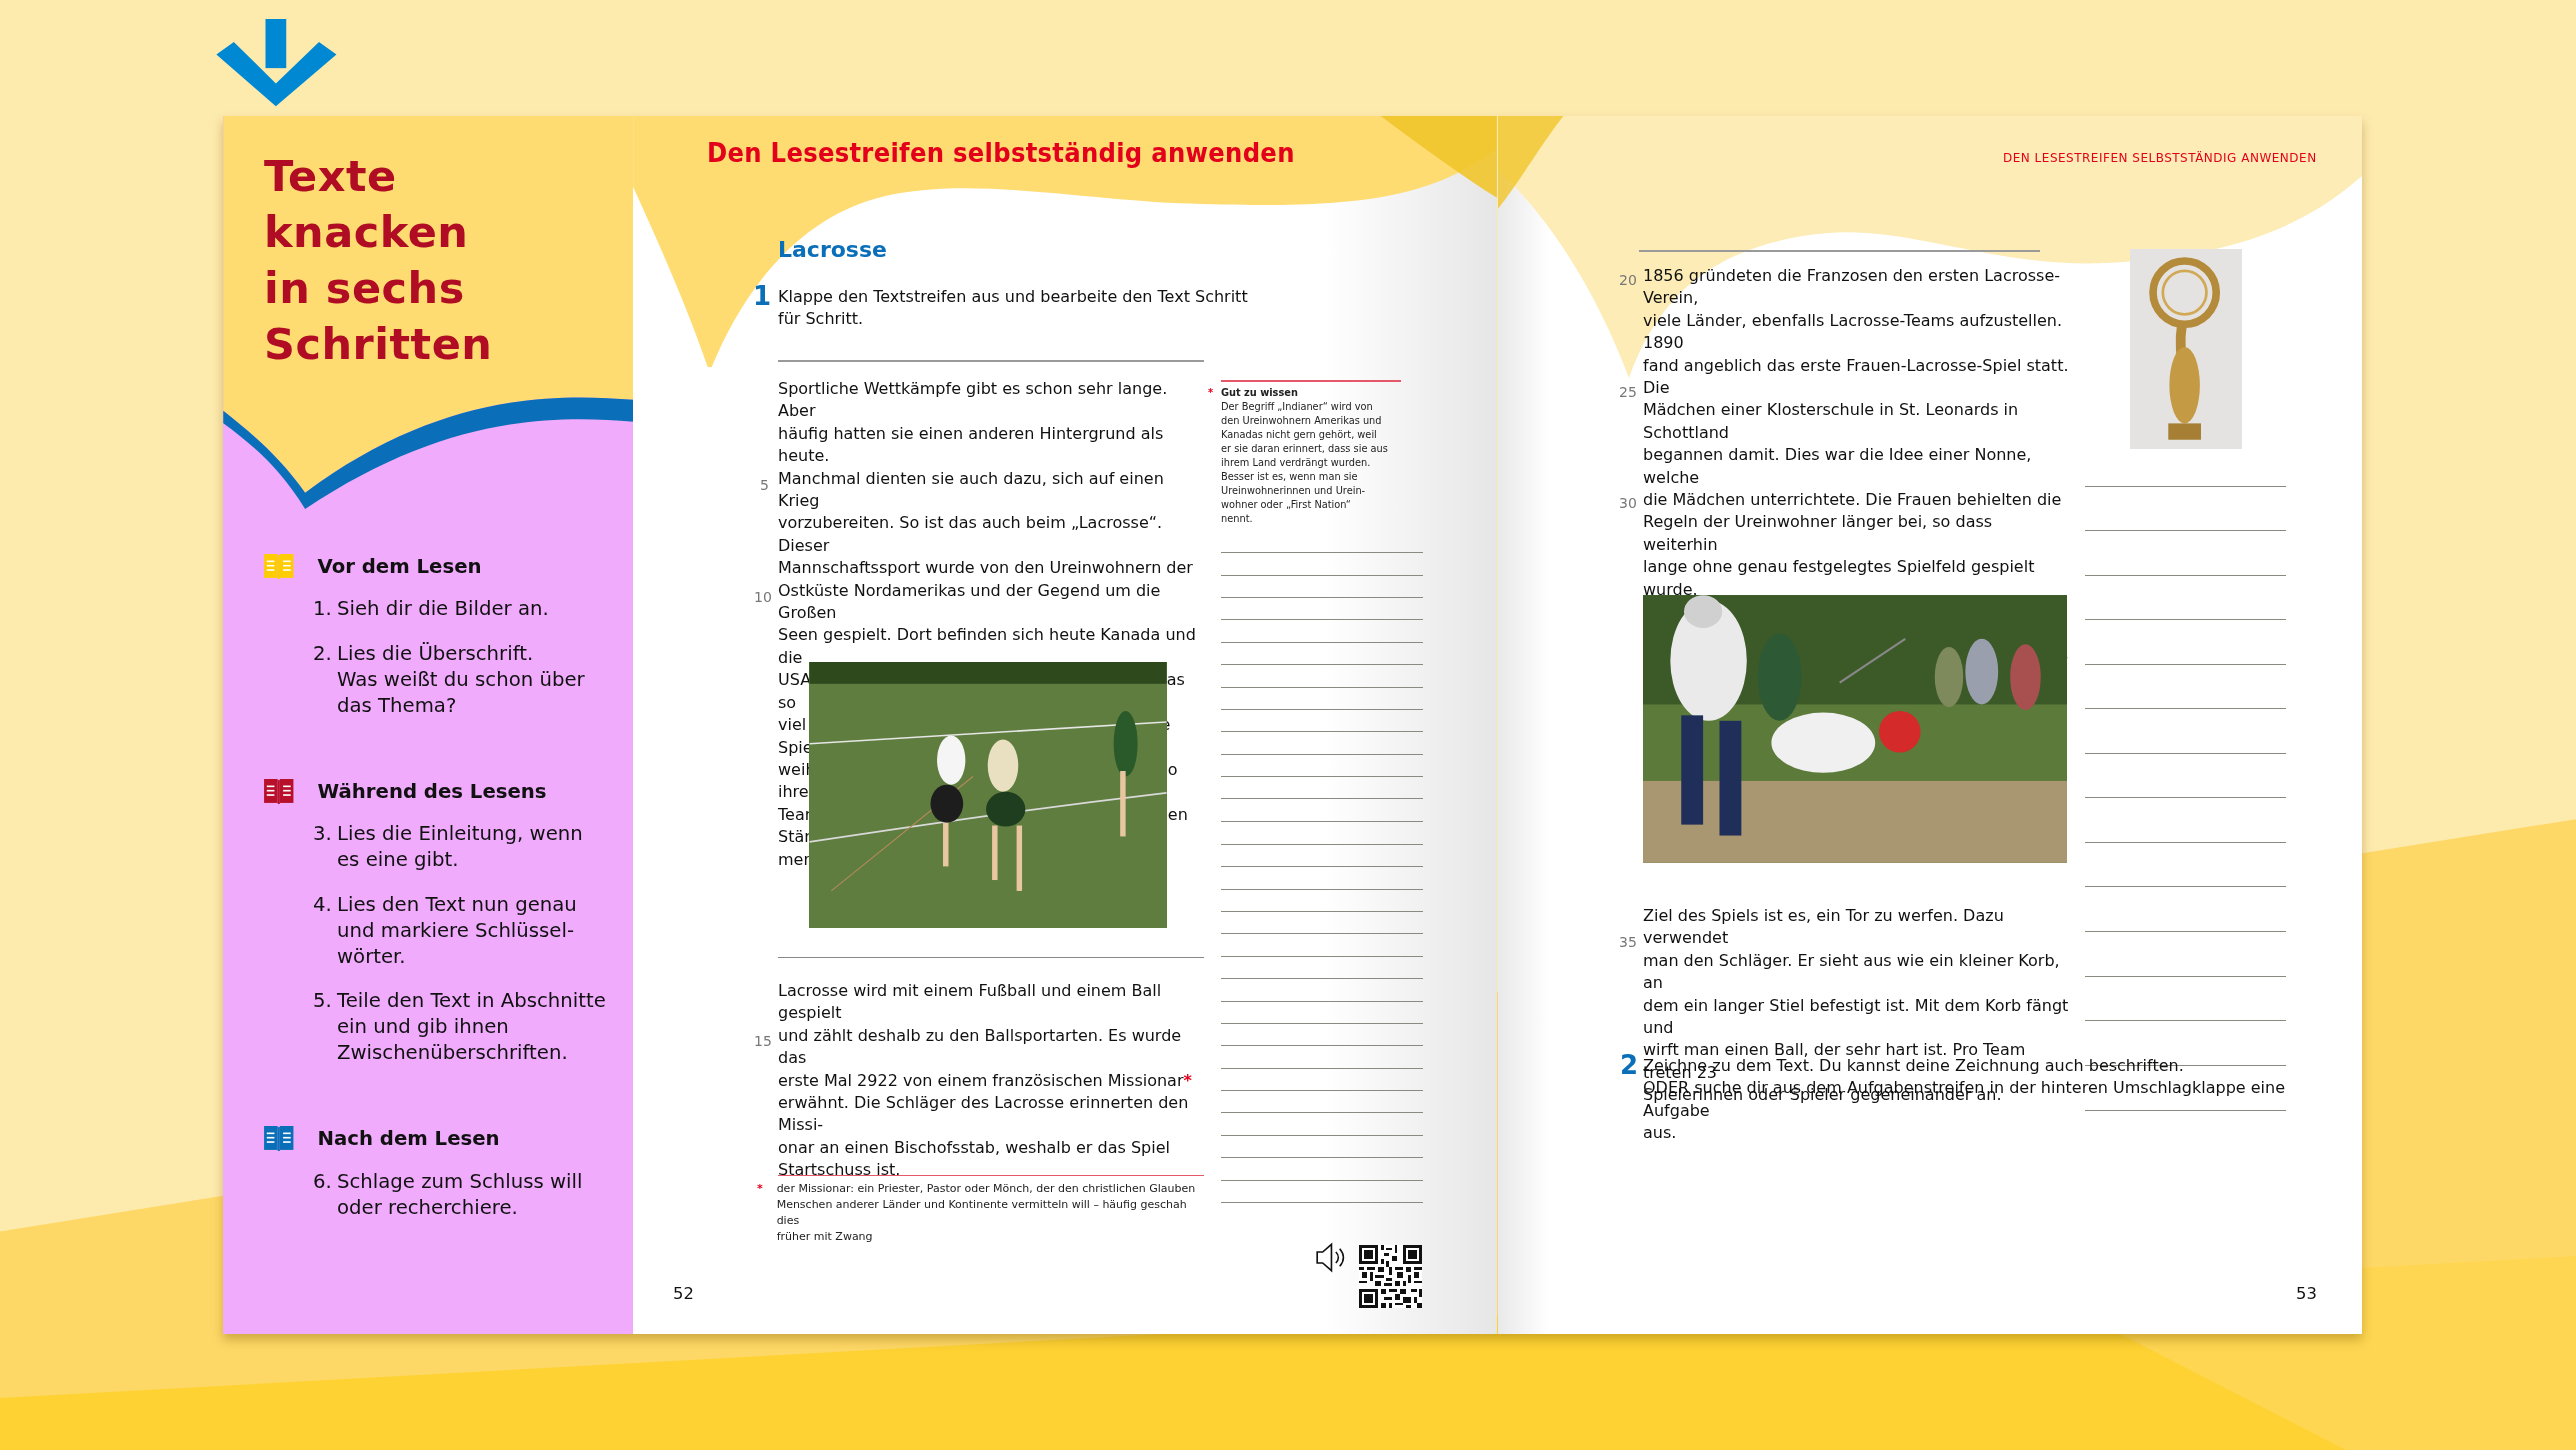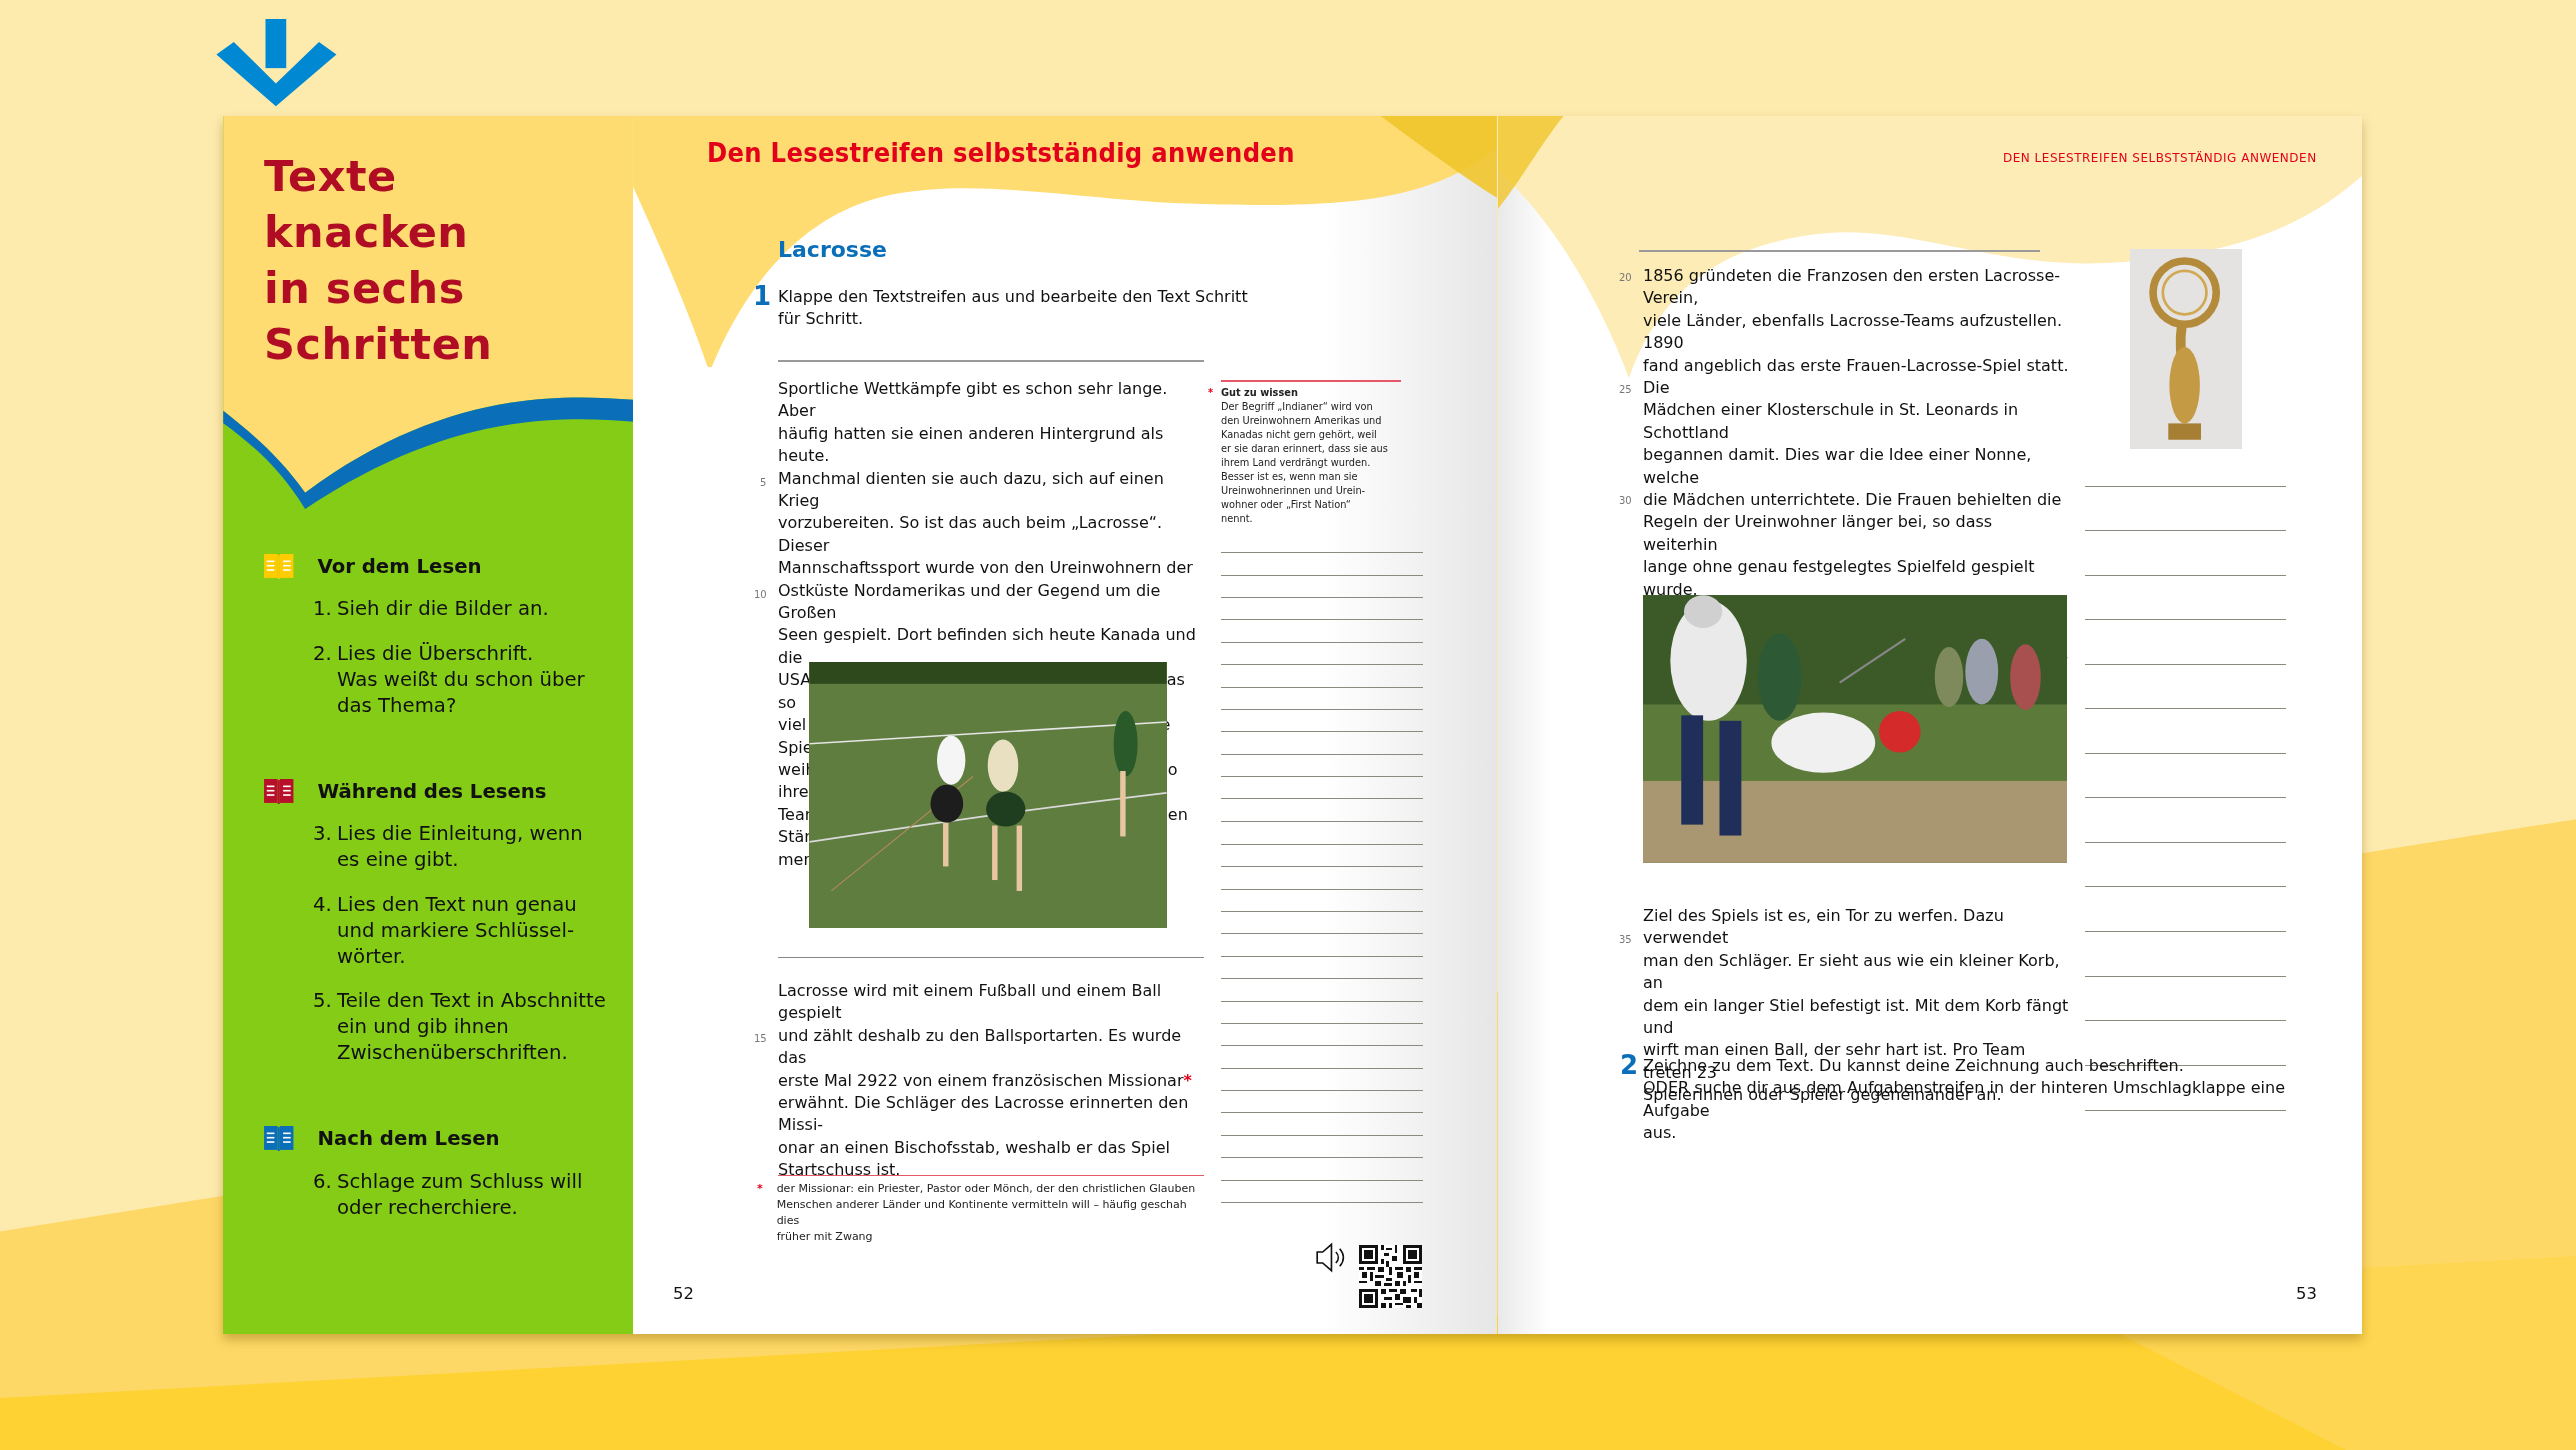--- a/index.html
+++ b/index.html
@@ -8,39 +8,39 @@
     font-family:"DejaVu Sans", sans-serif;
     background:#fdeaad;
   }
   .bg-stripe-mid { position:absolute; left:0; top:0; width:2576px; height:1451px; }
   .abs { position:absolute; }
 
   
   .book-shadow { position:absolute; left:223px; top:116px; width:2139px; height:1218px; box-shadow:0 5.5px 9.8px rgba(120,90,0,0.35); }
 
   
-  .flap { position:absolute; left:223px; top:116px; width:411px; height:1218px; background:#84cc16; overflow:hidden; border-right:1.1px solid #e8e8e8; }
+  .flap { position:absolute; left:223px; top:116px; width:411px; height:1218px; background:#f0abfc; overflow:hidden; border-right:1.1px solid #e8e8e8; }
   .flap-title { position:absolute; left:41px; top:32px; width:349px; color:#b00d24; font-family:"DejaVu Sans", sans-serif; font-weight:bold; font-size:43px; line-height:56px; letter-spacing:0.5px; }
   .step-group-head { position:absolute; left:41px; display:flex; align-items:center; gap:24px; }
   .book-icon { width:29.5px; height:25px; position:relative; }
   .step-head-label { font-weight:bold; font-size:19.7px; color:#111; }
   .step-list { position:absolute; left:90px; width:295px; font-size:19.7px; line-height:26px; color:#111; }
   .step { display:flex; margin-bottom:18.6px; }
   .step-num { width:24px; flex:none; }
 
   
   .page52 { position:absolute; left:633px; top:116px; width:864px; height:1218px; background:linear-gradient(90deg,#ffffff 0%,#ffffff 80%,#e6e6e6 100%); overflow:hidden; }
   .page53 { position:absolute; left:1498px; top:116px; width:864px; height:1218px; background:linear-gradient(90deg,#e9e9e9 0%,#ffffff 6%,#ffffff 100%); overflow:hidden; }
 
   .chapter-title { position:absolute; left:74px; top:21px; font-family:"DejaVu Sans Condensed","DejaVu Sans", sans-serif; font-weight:bold; font-size:27px; color:#e3001b; letter-spacing:0.3px; }
   .lesson-title { position:absolute; left:145px; top:121px; font-weight:bold; font-size:22px; color:#0a6fb8; }
   .task-num { position:absolute; font-weight:bold; font-size:26px; color:#0a6fb8; }
   .task-text { position:absolute; font-size:16px; line-height:22.4px; color:#111; }
   .body-text { position:absolute; font-size:16px; line-height:22.4px; color:#111; }
-  .line-no { position:absolute; font-size:10px; color:#777; }
+  .line-no { position:absolute; font-size:14px; color:#777; }
   .rule { position:absolute; height:1.6px; background:#9a9a9a; }
   .write-line { position:absolute; height:1.1px; background:#8a8a80; }
   .red-rule { position:absolute; height:1.6px; background:#e5586a; }
   .note-head { font-weight:bold; }
   .note { position:absolute; font-size:9.8px; line-height:14px; color:#222; }
   .red-star { color:#e3001b; font-weight:bold; }
   .footnote { position:absolute; font-size:11px; line-height:16px; color:#222; }
   .page-num { position:absolute; font-size:16.4px; color:#111; }
   .running-head { position:absolute; font-size:12px; color:#e3001b; letter-spacing:0.5px; }
 

